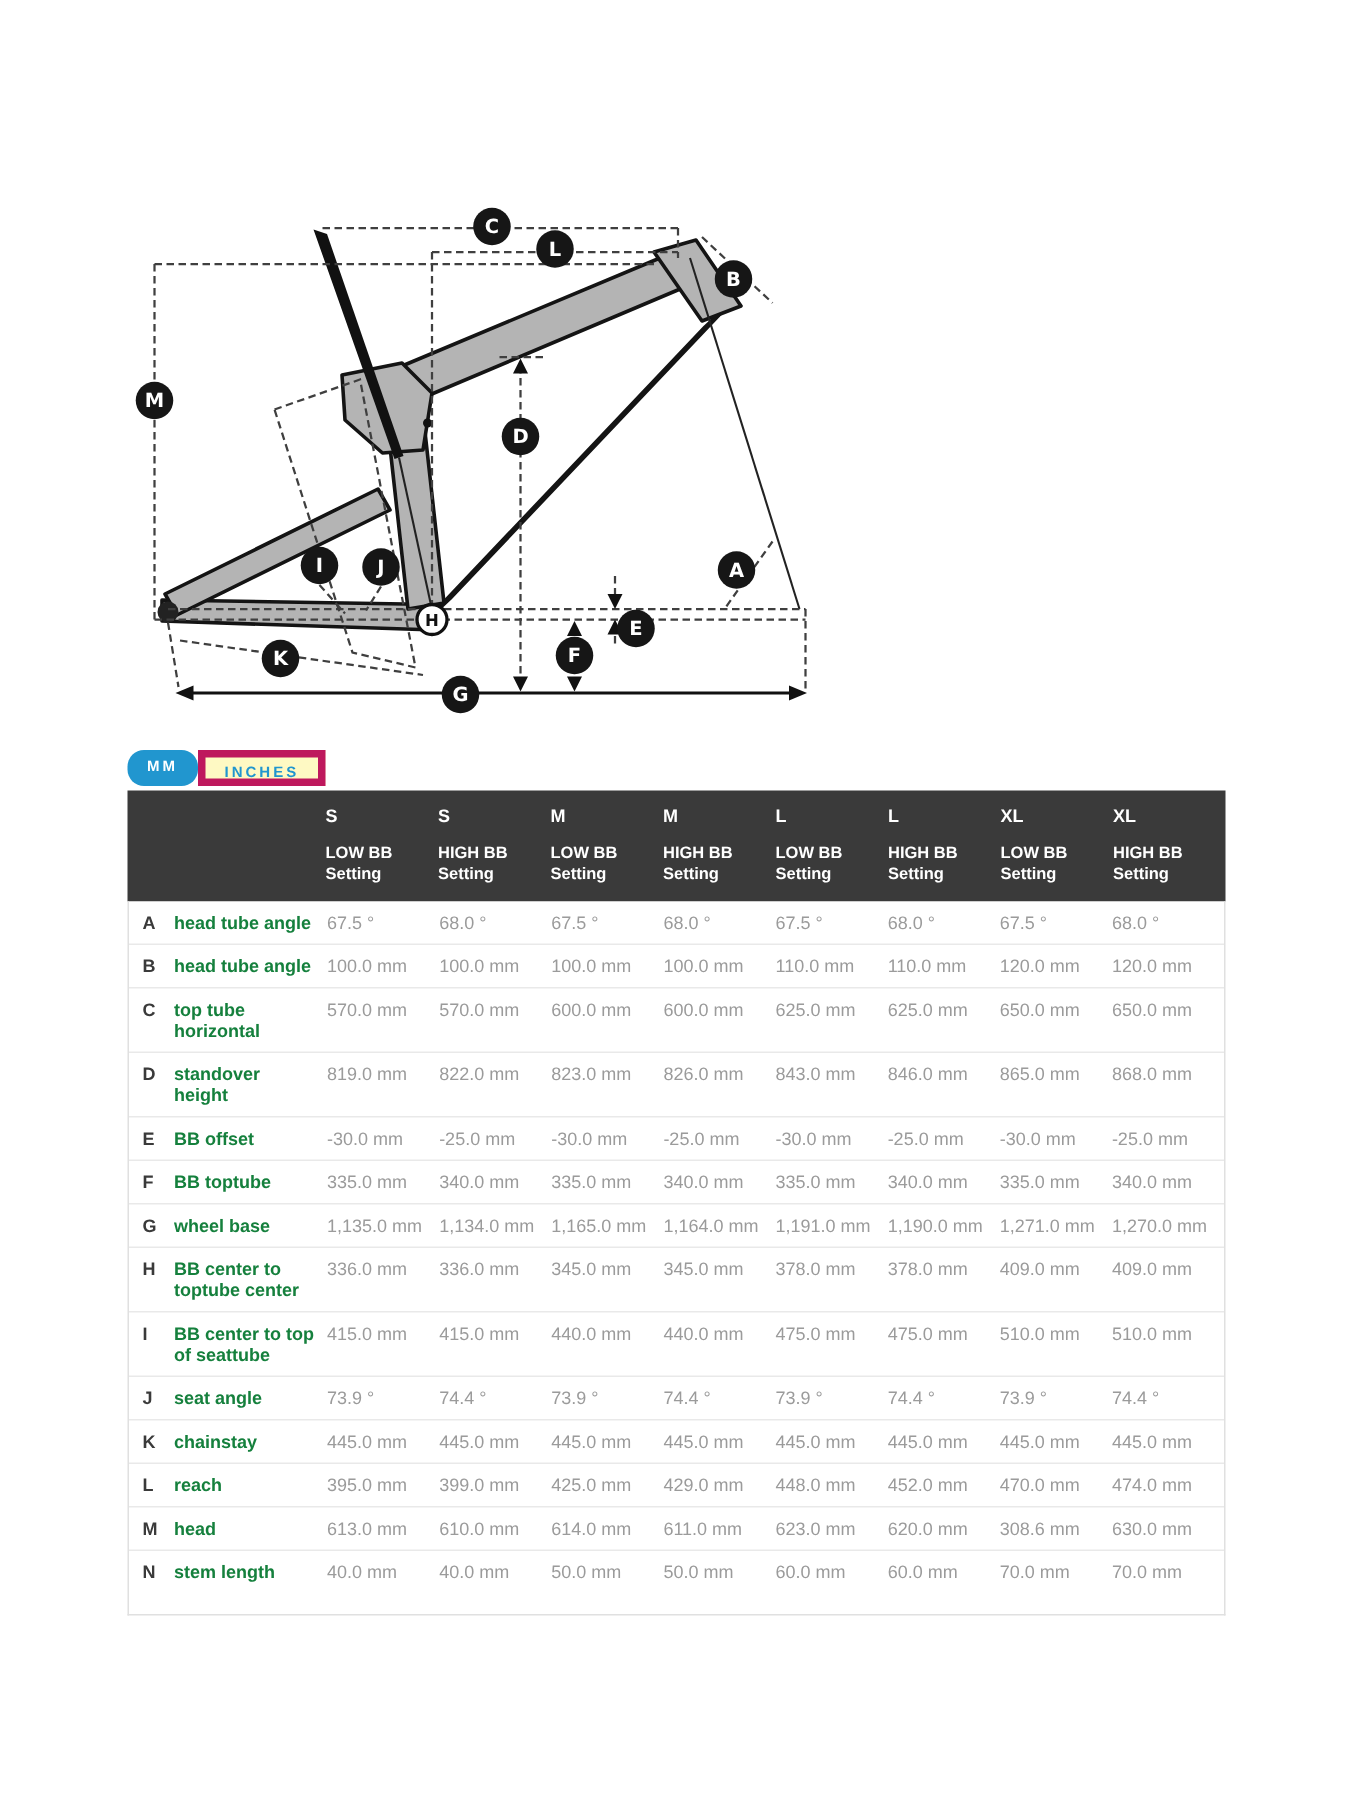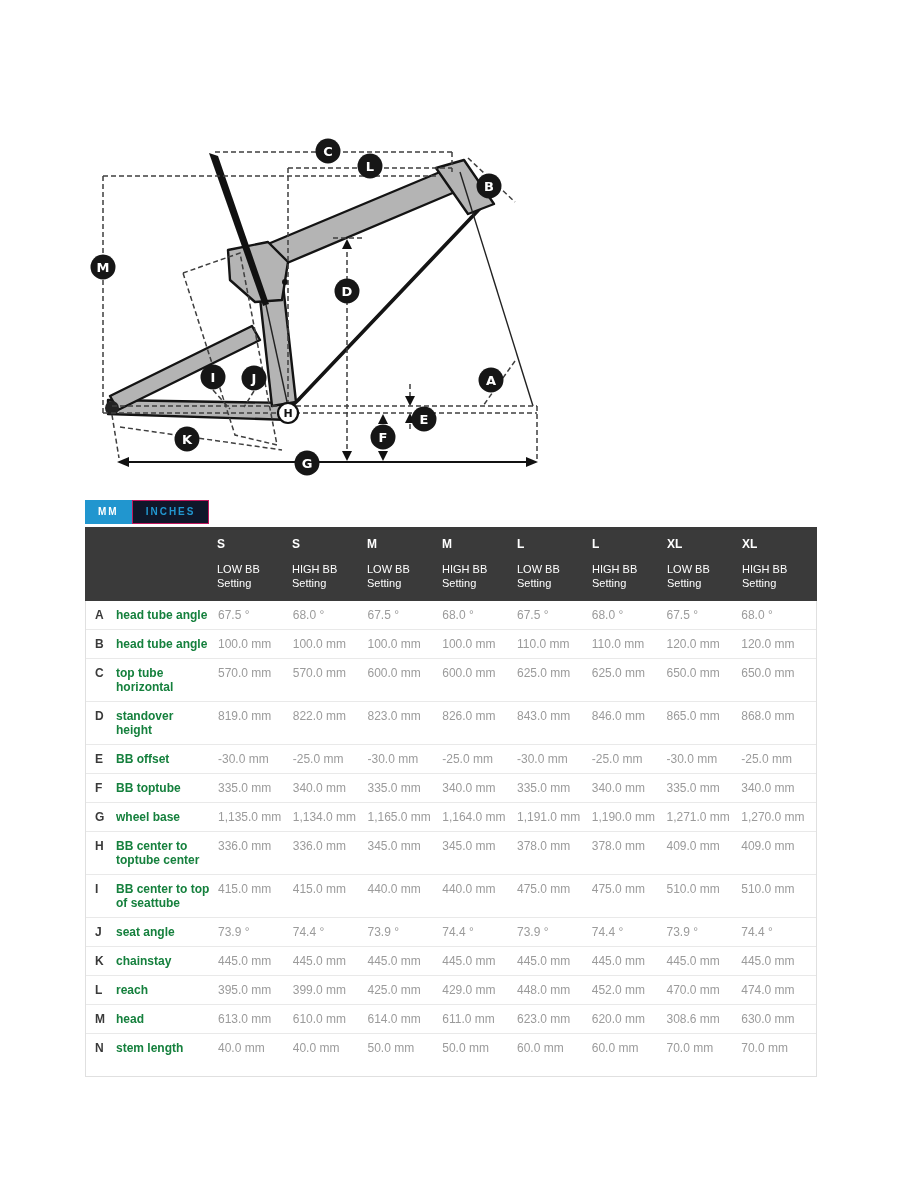--- a/index.html
+++ b/index.html
@@ -14,28 +14,28 @@
   .thin{fill:none;stroke:#222;stroke-width:1.4;}
   .arrow{fill:#111;stroke:none;}
   .marker circle{fill:#161616;}
   .marker text{fill:#ffffff;font-size:13px;font-weight:bold;text-anchor:middle;font-family:"DejaVu Sans",sans-serif;}
   .marker.light circle{fill:#ffffff;stroke:#111;stroke-width:2.2;}
   .marker.light text{fill:#111;font-size:11px;}
 
   
   .tabs{position:absolute;left:85px;top:500px;display:flex;}
   .tab{height:24px;line-height:24px;padding:0 13px;font-size:10px;font-weight:bold;letter-spacing:2px;cursor:pointer;box-sizing:border-box;}
-  .tab.active{background:#2196cf;color:#fff;}
-  .tab.inactive{background:#0f172a;color:#2196cf;border:1px solid #be185d;line-height:22px;}
+  .tab.active{background:#2196cf;color:#fff;border-radius:11px;}
+  .tab.inactive{background:#fef9c3;color:#2196cf;border:5px solid #be185d;line-height:22px;}
 
   
   .geo-table{position:absolute;left:85px;top:527px;width:732px;}
   .geo-header{background:#3a3a3a;color:#fff;display:grid;grid-template-columns:30px 102px repeat(8,1fr);padding:10px 0 11px;}
   .col-head .size{font-size:12px;font-weight:bold;}
-  .col-head .bb{margin-top:11px;font-size:11px;font-weight:normal;line-height:14px;}
+  .col-head .bb{margin-top:11px;font-size:11px;font-weight:bold;line-height:14px;}
   .geo-body{border:1px solid #e0e0e0;border-top:none;padding-bottom:14px;background:#fff;}
   .geo-row{display:grid;grid-template-columns:30px 102px repeat(8,1fr);border-bottom:1px solid #e9e9e9;padding:7px 0;align-items:start;}
   .geo-row:last-child{border-bottom:none;}
   .c-letter{font-weight:bold;color:#3a3a3a;font-size:12px;padding-left:9px;line-height:14px;}
   .c-label{font-weight:bold;color:#15803d;font-size:12px;line-height:14px;padding-right:6px;}
   .c-val{color:#9b9b9b;font-size:12px;line-height:14px;}
 </style>
 </head>
 <body>
 

